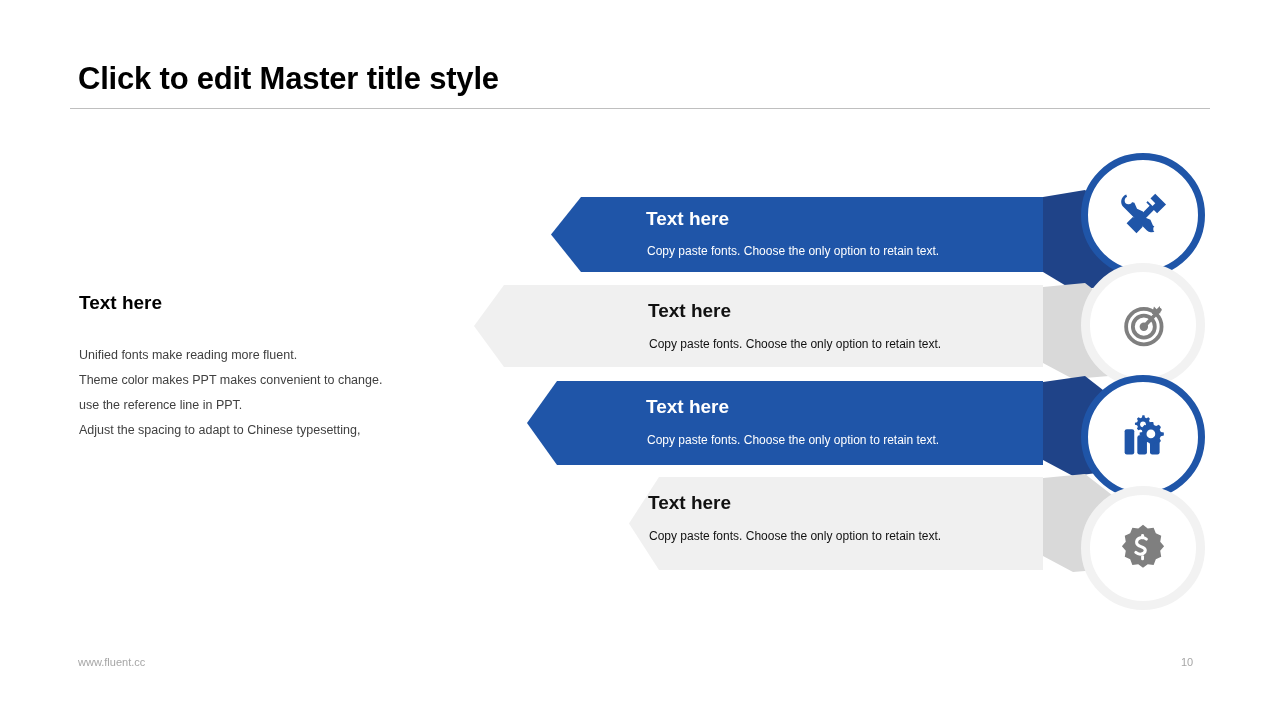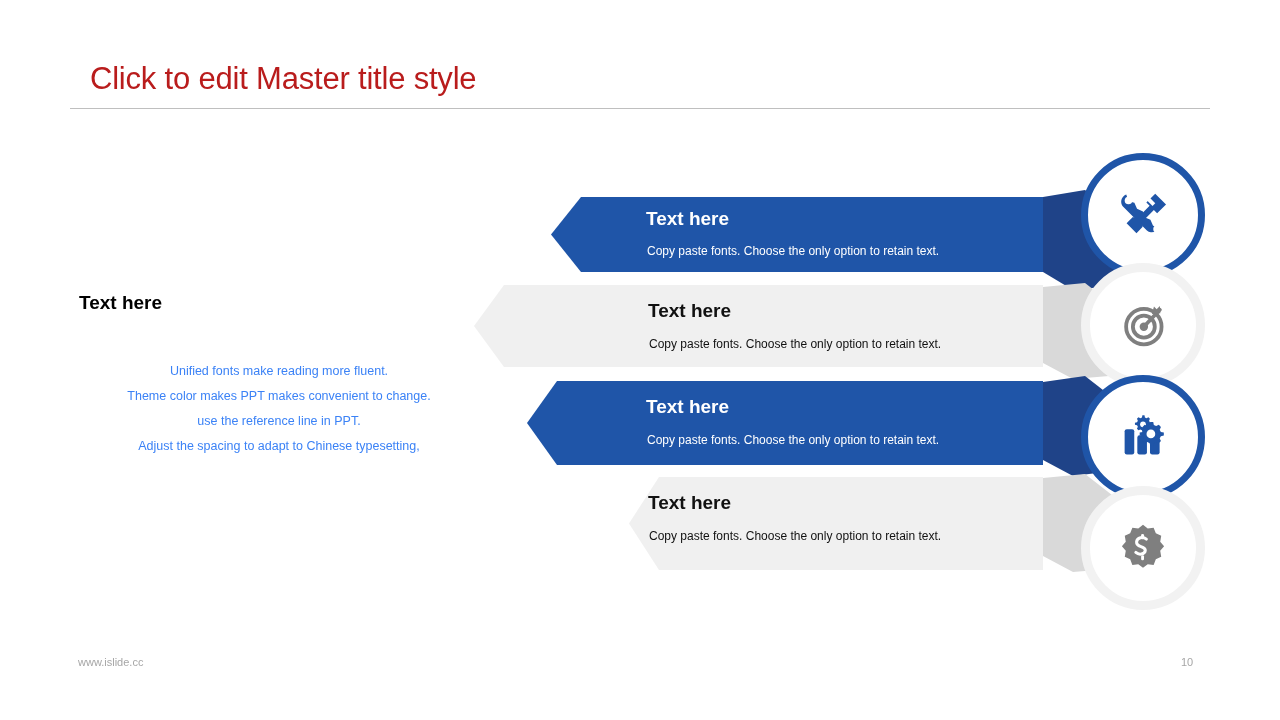--- a/index.html
+++ b/index.html
@@ -6,36 +6,36 @@
   body{
     width:1280px;height:720px;background:#ffffff;
     font-family:"Liberation Sans","DejaVu Sans",sans-serif;
     overflow:hidden;position:relative;
   }
   .slide{position:absolute;inset:0;}
 
   
   .title{
     position:absolute;left:78px;top:61px;
-    font-size:31px;font-weight:normal;color:#b91c1c;
-    letter-spacing:-0.2px;white-space:nowrap;margin-left:12px;
+    font-size:31px;font-weight:bold;color:#000000;
+    letter-spacing:-0.2px;white-space:nowrap;
   }
   .title-rule{
     position:absolute;left:70px;top:108px;width:1140px;height:1px;
     background:#bfbfbf;
   }
 
   
   .left-head{
     position:absolute;left:79px;top:292px;
     font-size:19px;font-weight:bold;color:#000000;white-space:nowrap;
   }
   .left-body{
-    position:absolute;left:79px;top:359px;width:400px;
-    font-size:12.5px;color:#3b82f6;line-height:25px;text-align:center;
+    position:absolute;left:79px;top:343px;width:400px;
+    font-size:12.5px;color:#404040;line-height:25px;
   }
   .left-body div{white-space:nowrap;}
 
   
   .row{position:absolute;}
 
   
   .wedge{position:absolute;}
   .wedge.blue{background:#1f4388;}
   .wedge.gray{background:#d9d9d9;}
@@ -173,16 +173,16 @@
         <svg width="54" height="54" viewBox="0 0 64 64" fill="#7f7f7f">
           <path d="M32 4.5l5.6 4.3 7-.8 2.6 6.6 6.4 3 -1.2 7 4.6 5.4-4.6 5.4 1.2 7-6.4 3-2.6 6.6-7-.8-5.6 4.3-5.6-4.3-7 .8-2.6-6.6-6.4-3 1.2-7-4.6-5.4 4.6-5.4-1.2-7 6.4-3 2.6-6.6 7 .8z"></path>
           <path d="M36 21.5c-2-1.6-4.6-2.2-7-1.6-2.6.6-4.4 2.5-4.6 4.8-.2 2.6 1.7 4.4 5.2 5.6 3.9 1.3 5.3 2.6 5.1 4.6-.2 2.2-2.1 3.9-4.6 4.3-2.4.4-4.8-.3-6.6-1.9" stroke="#ffffff" stroke-width="3.6" fill="none" stroke-linecap="round"></path>
           <rect x="29.8" y="15.5" width="3.4" height="6" rx="1.5" fill="#ffffff"></rect>
           <rect x="29.8" y="40.5" width="3.4" height="6" rx="1.5" fill="#ffffff"></rect>
         </svg>
       </span>
     </div>
   </div>
 
-  <div class="footer-left">www.islide.cc</div>
+  <div class="footer-left">www.fluent.cc</div>
   <div class="footer-right">10</div>
 
 </div>
 
 </body></html>

